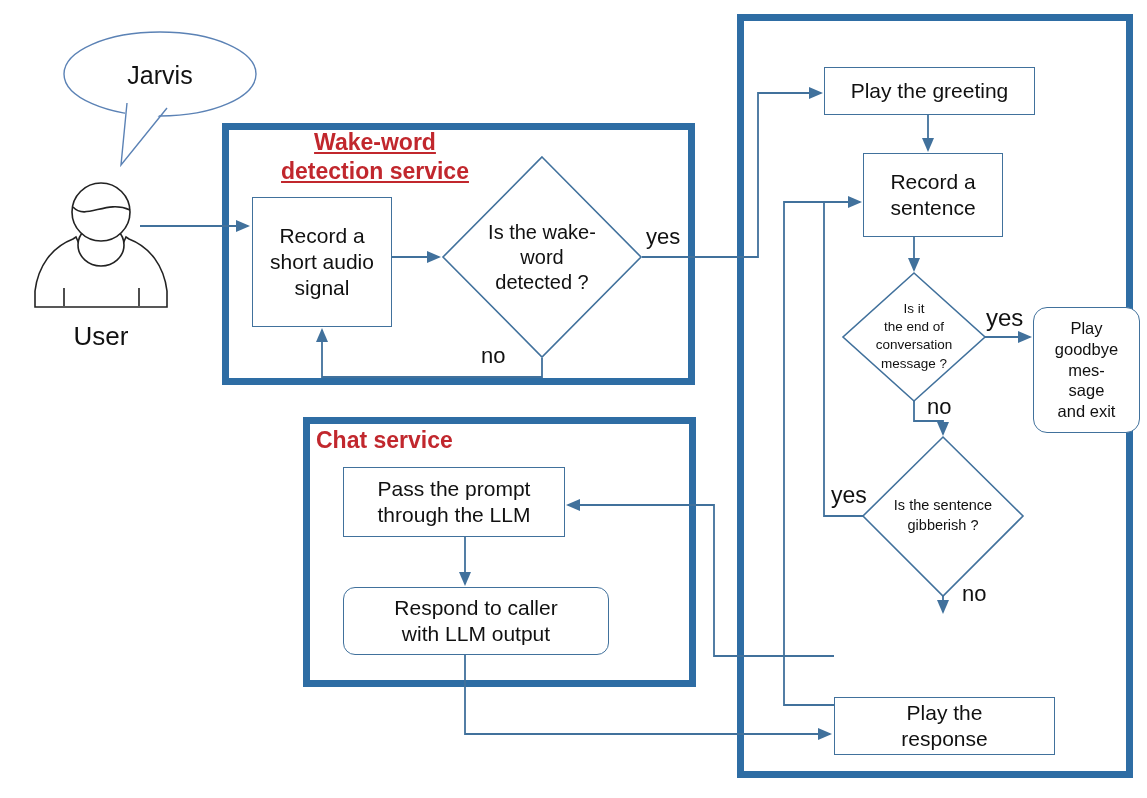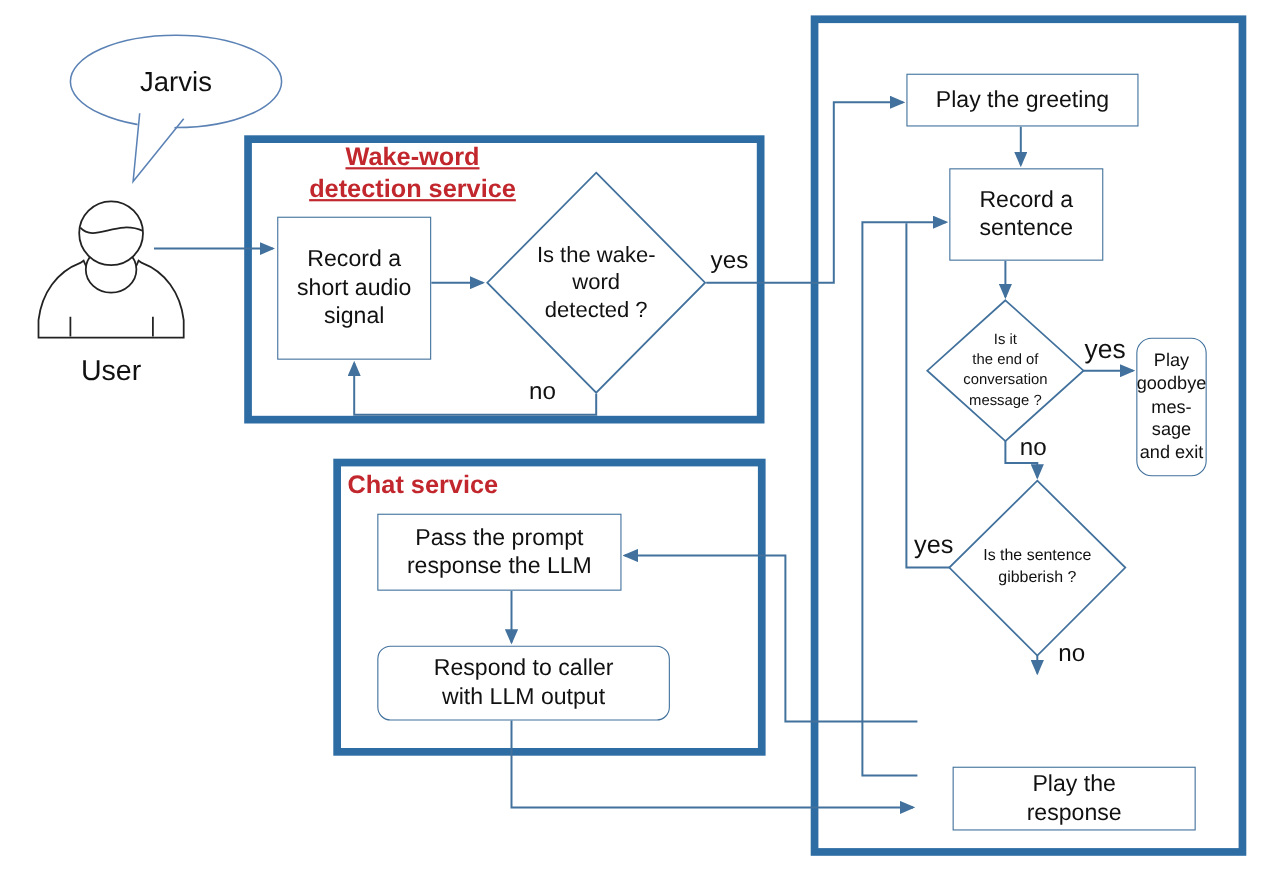--- a/index.html
+++ b/index.html
@@ -88,29 +88,29 @@
   <div class="title center" style="left:260px;top:128px;width:230px;text-decoration:underline;">Wake-word
 detection service</div>
   <div class="title" style="left:316px;top:426px;width:260px;">Chat service</div>
 
   <div class="box" style="left:252px;top:197px;width:140px;height:130px;line-height:1.25;">Record a
 short audio
 signal</div>
   <div class="box" style="left:824px;top:67px;width:211px;height:48px;">Play the greeting</div>
   <div class="box" style="left:863px;top:153px;width:140px;height:84px;">Record a
 sentence</div>
-  <div class="box rounded" style="left:1033px;top:307px;width:64px;height:126px;font-size:16.5px;line-height:1.25;">Play
+  <div class="box rounded" style="left:1033px;top:307px;width:107px;height:126px;font-size:16.5px;line-height:1.25;">Play
 goodbye
 mes-
 sage
 and exit</div>
-  <div class="box" style="left:834px;top:697px;width:221px;height:58px;margin-left:32px;">Play the
+  <div class="box" style="left:834px;top:697px;width:221px;height:58px;">Play the
 response</div>
   <div class="box" style="left:343px;top:467px;width:222px;height:70px;">Pass the prompt
-response the LLM</div>
+through the LLM</div>
   <div class="box" style="left:343px;top:587px;width:266px;height:68px;border-radius:12px;">Respond to caller
 with LLM output</div>
 
   <div class="dtext" style="left:462px;top:220px;width:160px;font-size:20px;line-height:1.25;">Is the wake-
 word
 detected ?</div>
   <div class="dtext" style="left:844px;top:300px;width:140px;font-size:13.5px;line-height:1.35;">Is it
 the end of
 conversation
 message ?</div>

